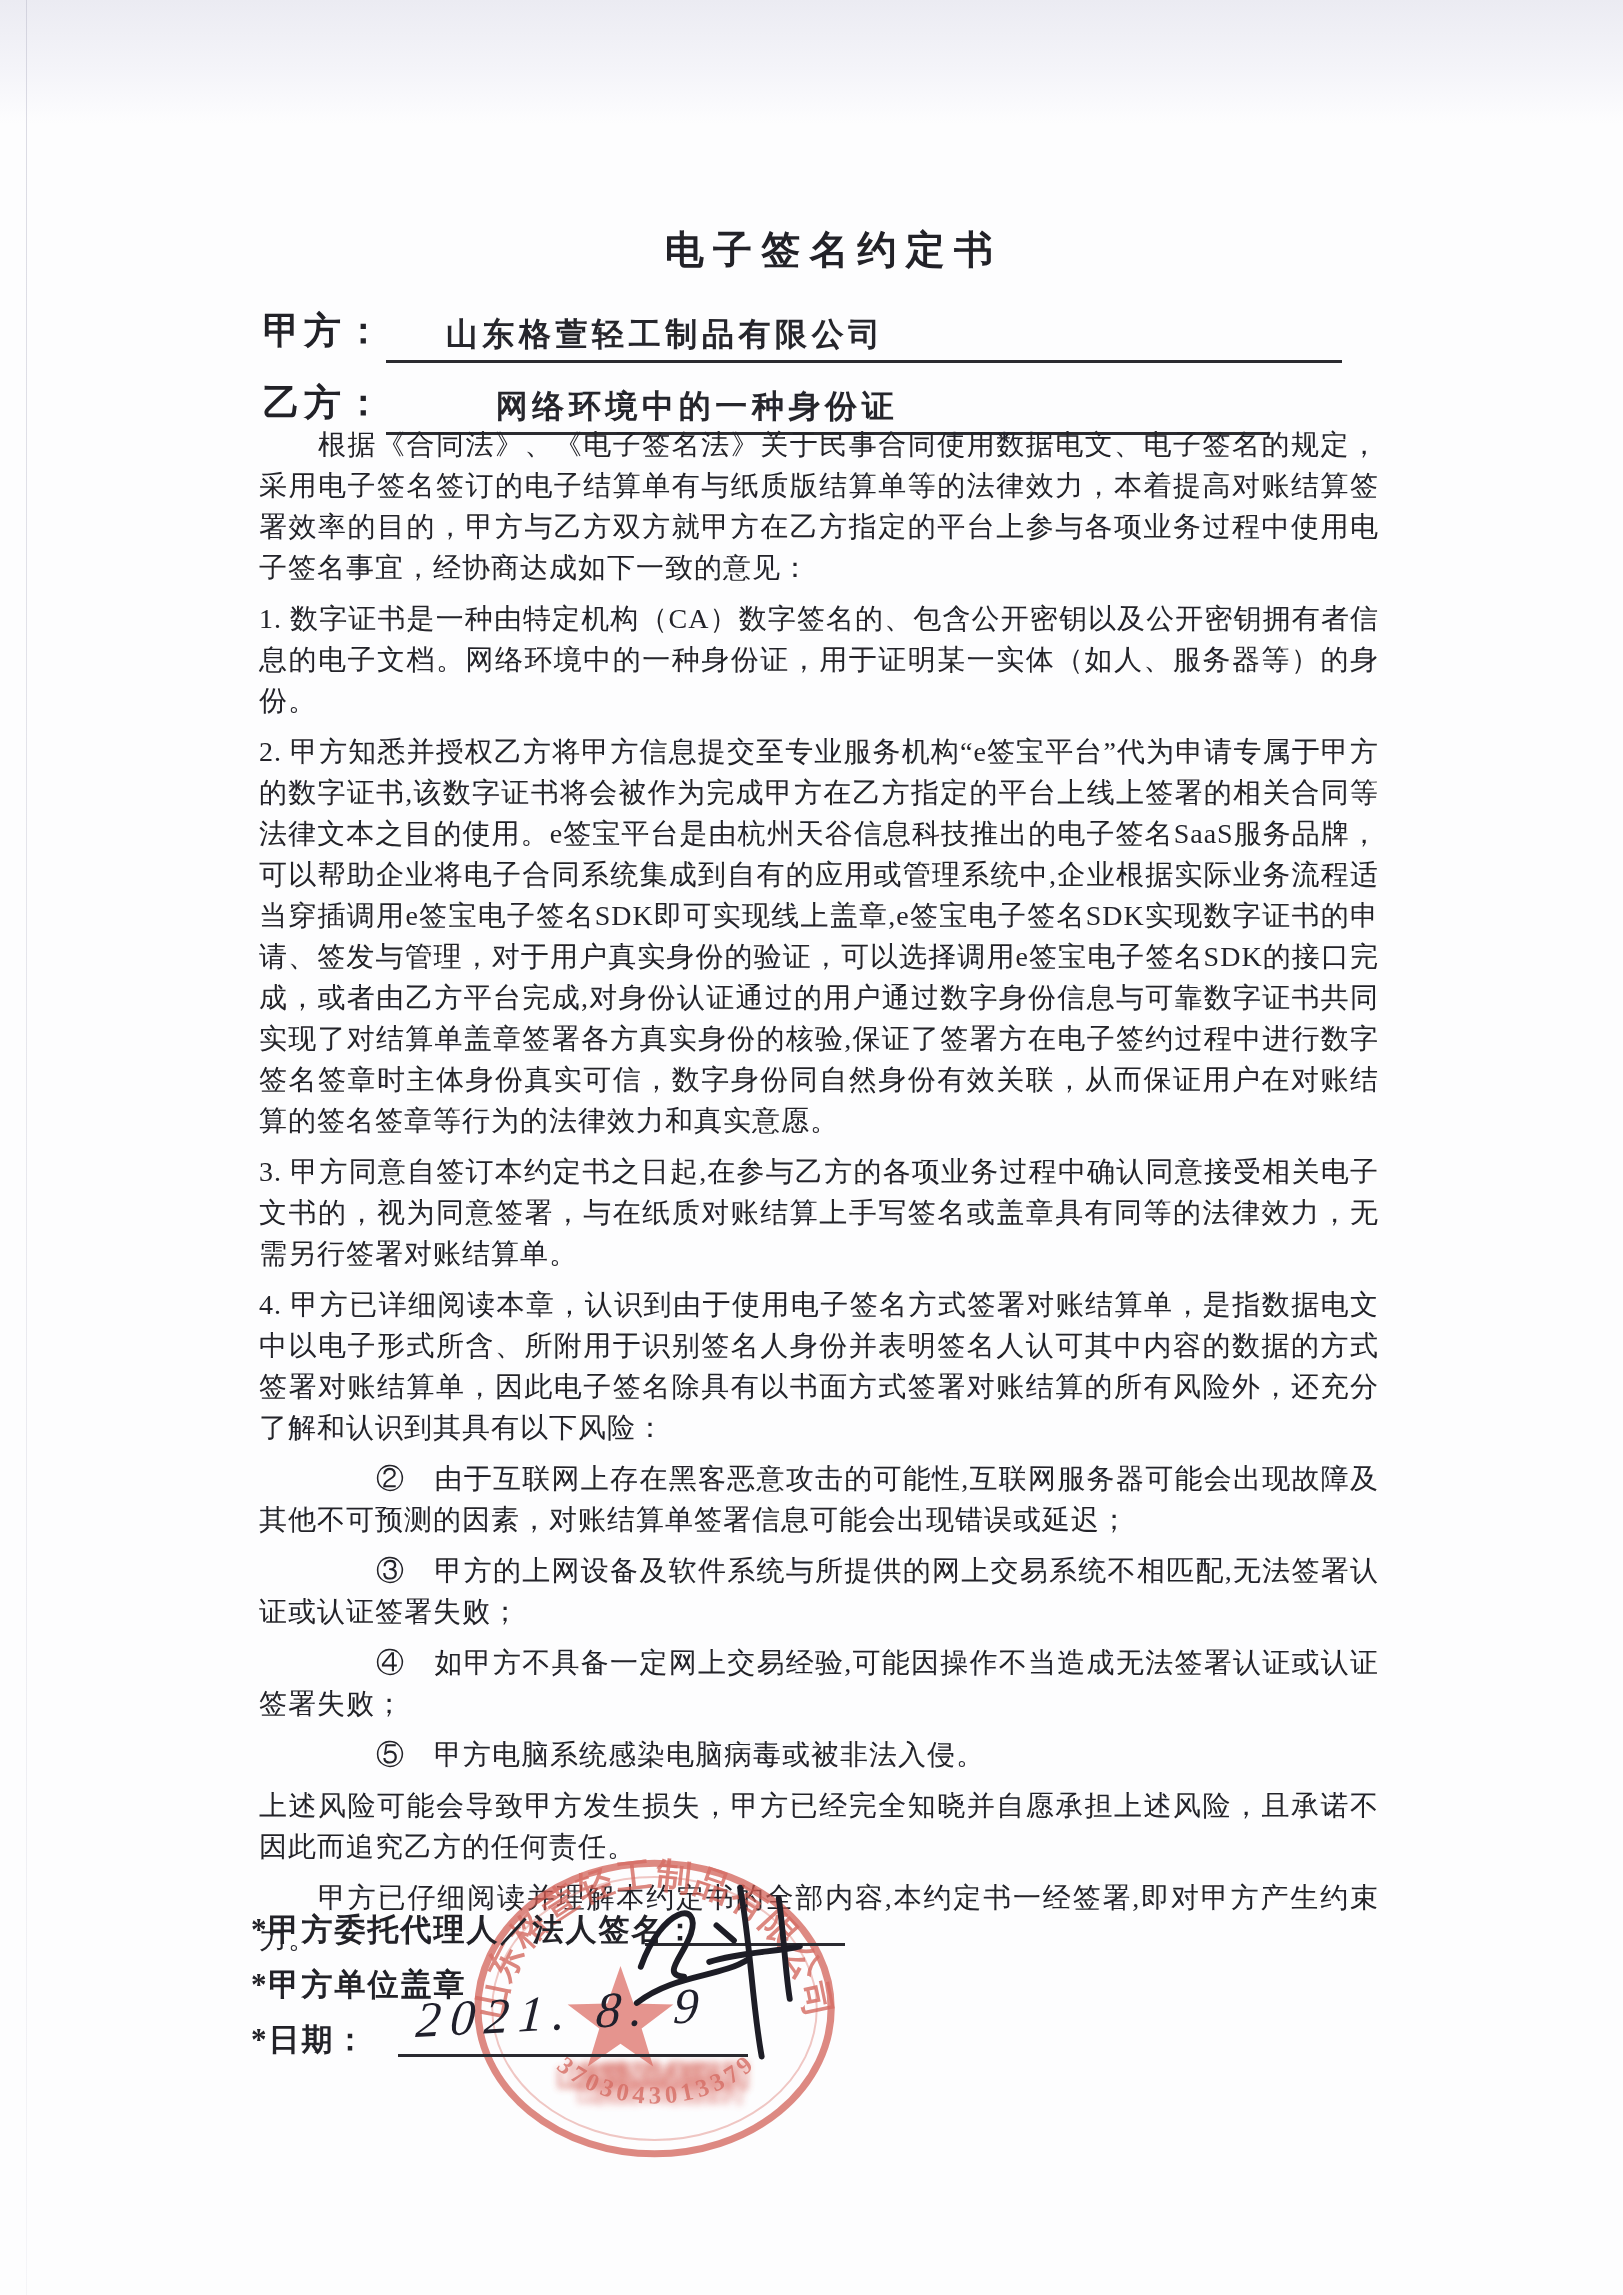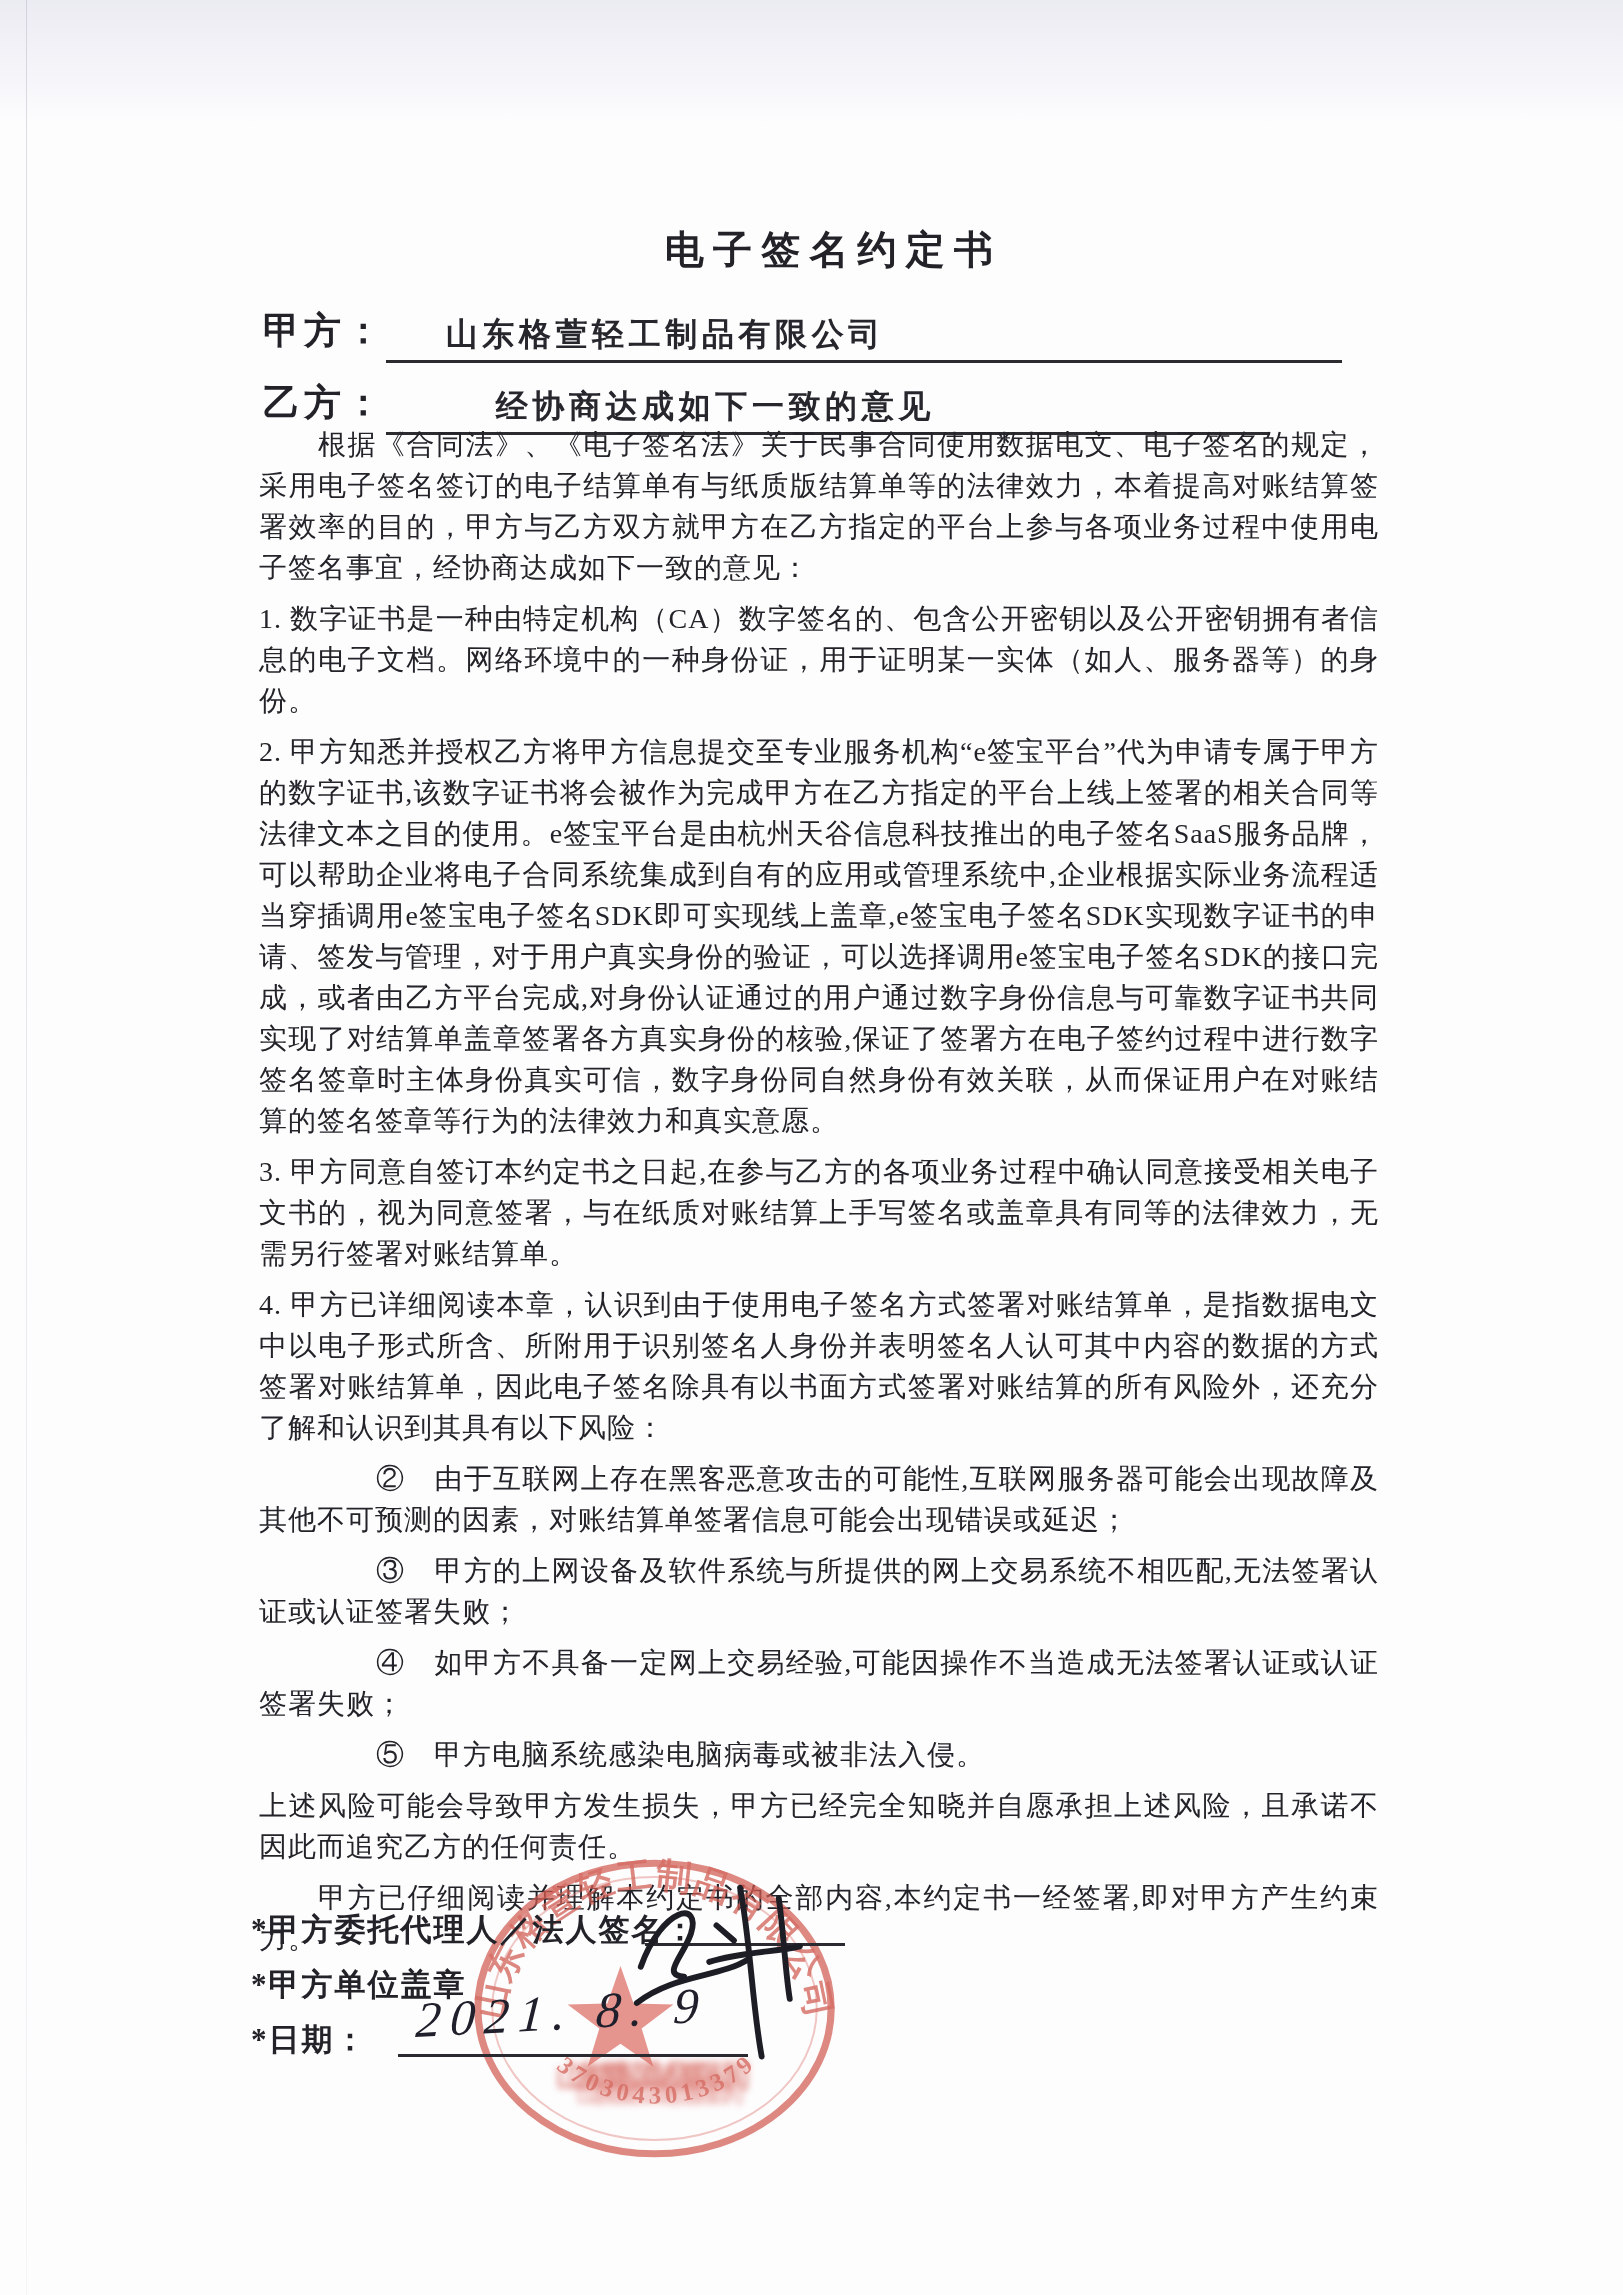--- a/index.html
+++ b/index.html
@@ -73,21 +73,21 @@
   <div class="scan-band"></div>
   <div class="scan-edge"></div>
 
   <h1 class="title">电子签名约定书</h1>
 
   <div class="party-row party-a">
     <span class="party-label">甲方：</span><span class="party-line"><span class="party-value">山东格萱轻工制品有限公司</span></span>
   </div>
 
   <div class="party-row party-b">
-    <span class="party-label">乙方：</span><span class="party-line"><span class="party-value">经协商达成如下一致的意见</span></span>
+    <span class="party-label">乙方：</span><span class="party-line"><span class="party-value">网络环境中的一种身份证</span></span>
   </div>
 
   <div class="body-text">
     <p class="indent">根据《合同法》、《电子签名法》关于民事合同使用数据电文、电子签名的规定，采用电子签名签订的电子结算单有与纸质版结算单等的法律效力，本着提高对账结算签署效率的目的，甲方与乙方双方就甲方在乙方指定的平台上参与各项业务过程中使用电子签名事宜，经协商达成如下一致的意见：</p>
     <div id="clauses">
         <p>1. 数字证书是一种由特定机构（CA）数字签名的、包含公开密钥以及公开密钥拥有者信息的电子文档。网络环境中的一种身份证，用于证明某一实体（如人、服务器等）的身份。</p>
         <p>2. 甲方知悉并授权乙方将甲方信息提交至专业服务机构“e签宝平台”代为申请专属于甲方的数字证书,该数字证书将会被作为完成甲方在乙方指定的平台上线上签署的相关合同等法律文本之目的使用。e签宝平台是由杭州天谷信息科技推出的电子签名SaaS服务品牌，可以帮助企业将电子合同系统集成到自有的应用或管理系统中,企业根据实际业务流程适当穿插调用e签宝电子签名SDK即可实现线上盖章,e签宝电子签名SDK实现数字证书的申请、签发与管理，对于用户真实身份的验证，可以选择调用e签宝电子签名SDK的接口完成，或者由乙方平台完成,对身份认证通过的用户通过数字身份信息与可靠数字证书共同实现了对结算单盖章签署各方真实身份的核验,保证了签署方在电子签约过程中进行数字签名签章时主体身份真实可信，数字身份同自然身份有效关联，从而保证用户在对账结算的签名签章等行为的法律效力和真实意愿。</p>
         <p>3. 甲方同意自签订本约定书之日起,在参与乙方的各项业务过程中确认同意接受相关电子文书的，视为同意签署，与在纸质对账结算上手写签名或盖章具有同等的法律效力，无需另行签署对账结算单。</p>
         <p>4. 甲方已详细阅读本章，认识到由于使用电子签名方式签署对账结算单，是指数据电文中以电子形式所含、所附用于识别签名人身份并表明签名人认可其中内容的数据的方式签署对账结算单，因此电子签名除具有以书面方式签署对账结算的所有风险外，还充分了解和认识到其具有以下风险：</p>
       </div>

